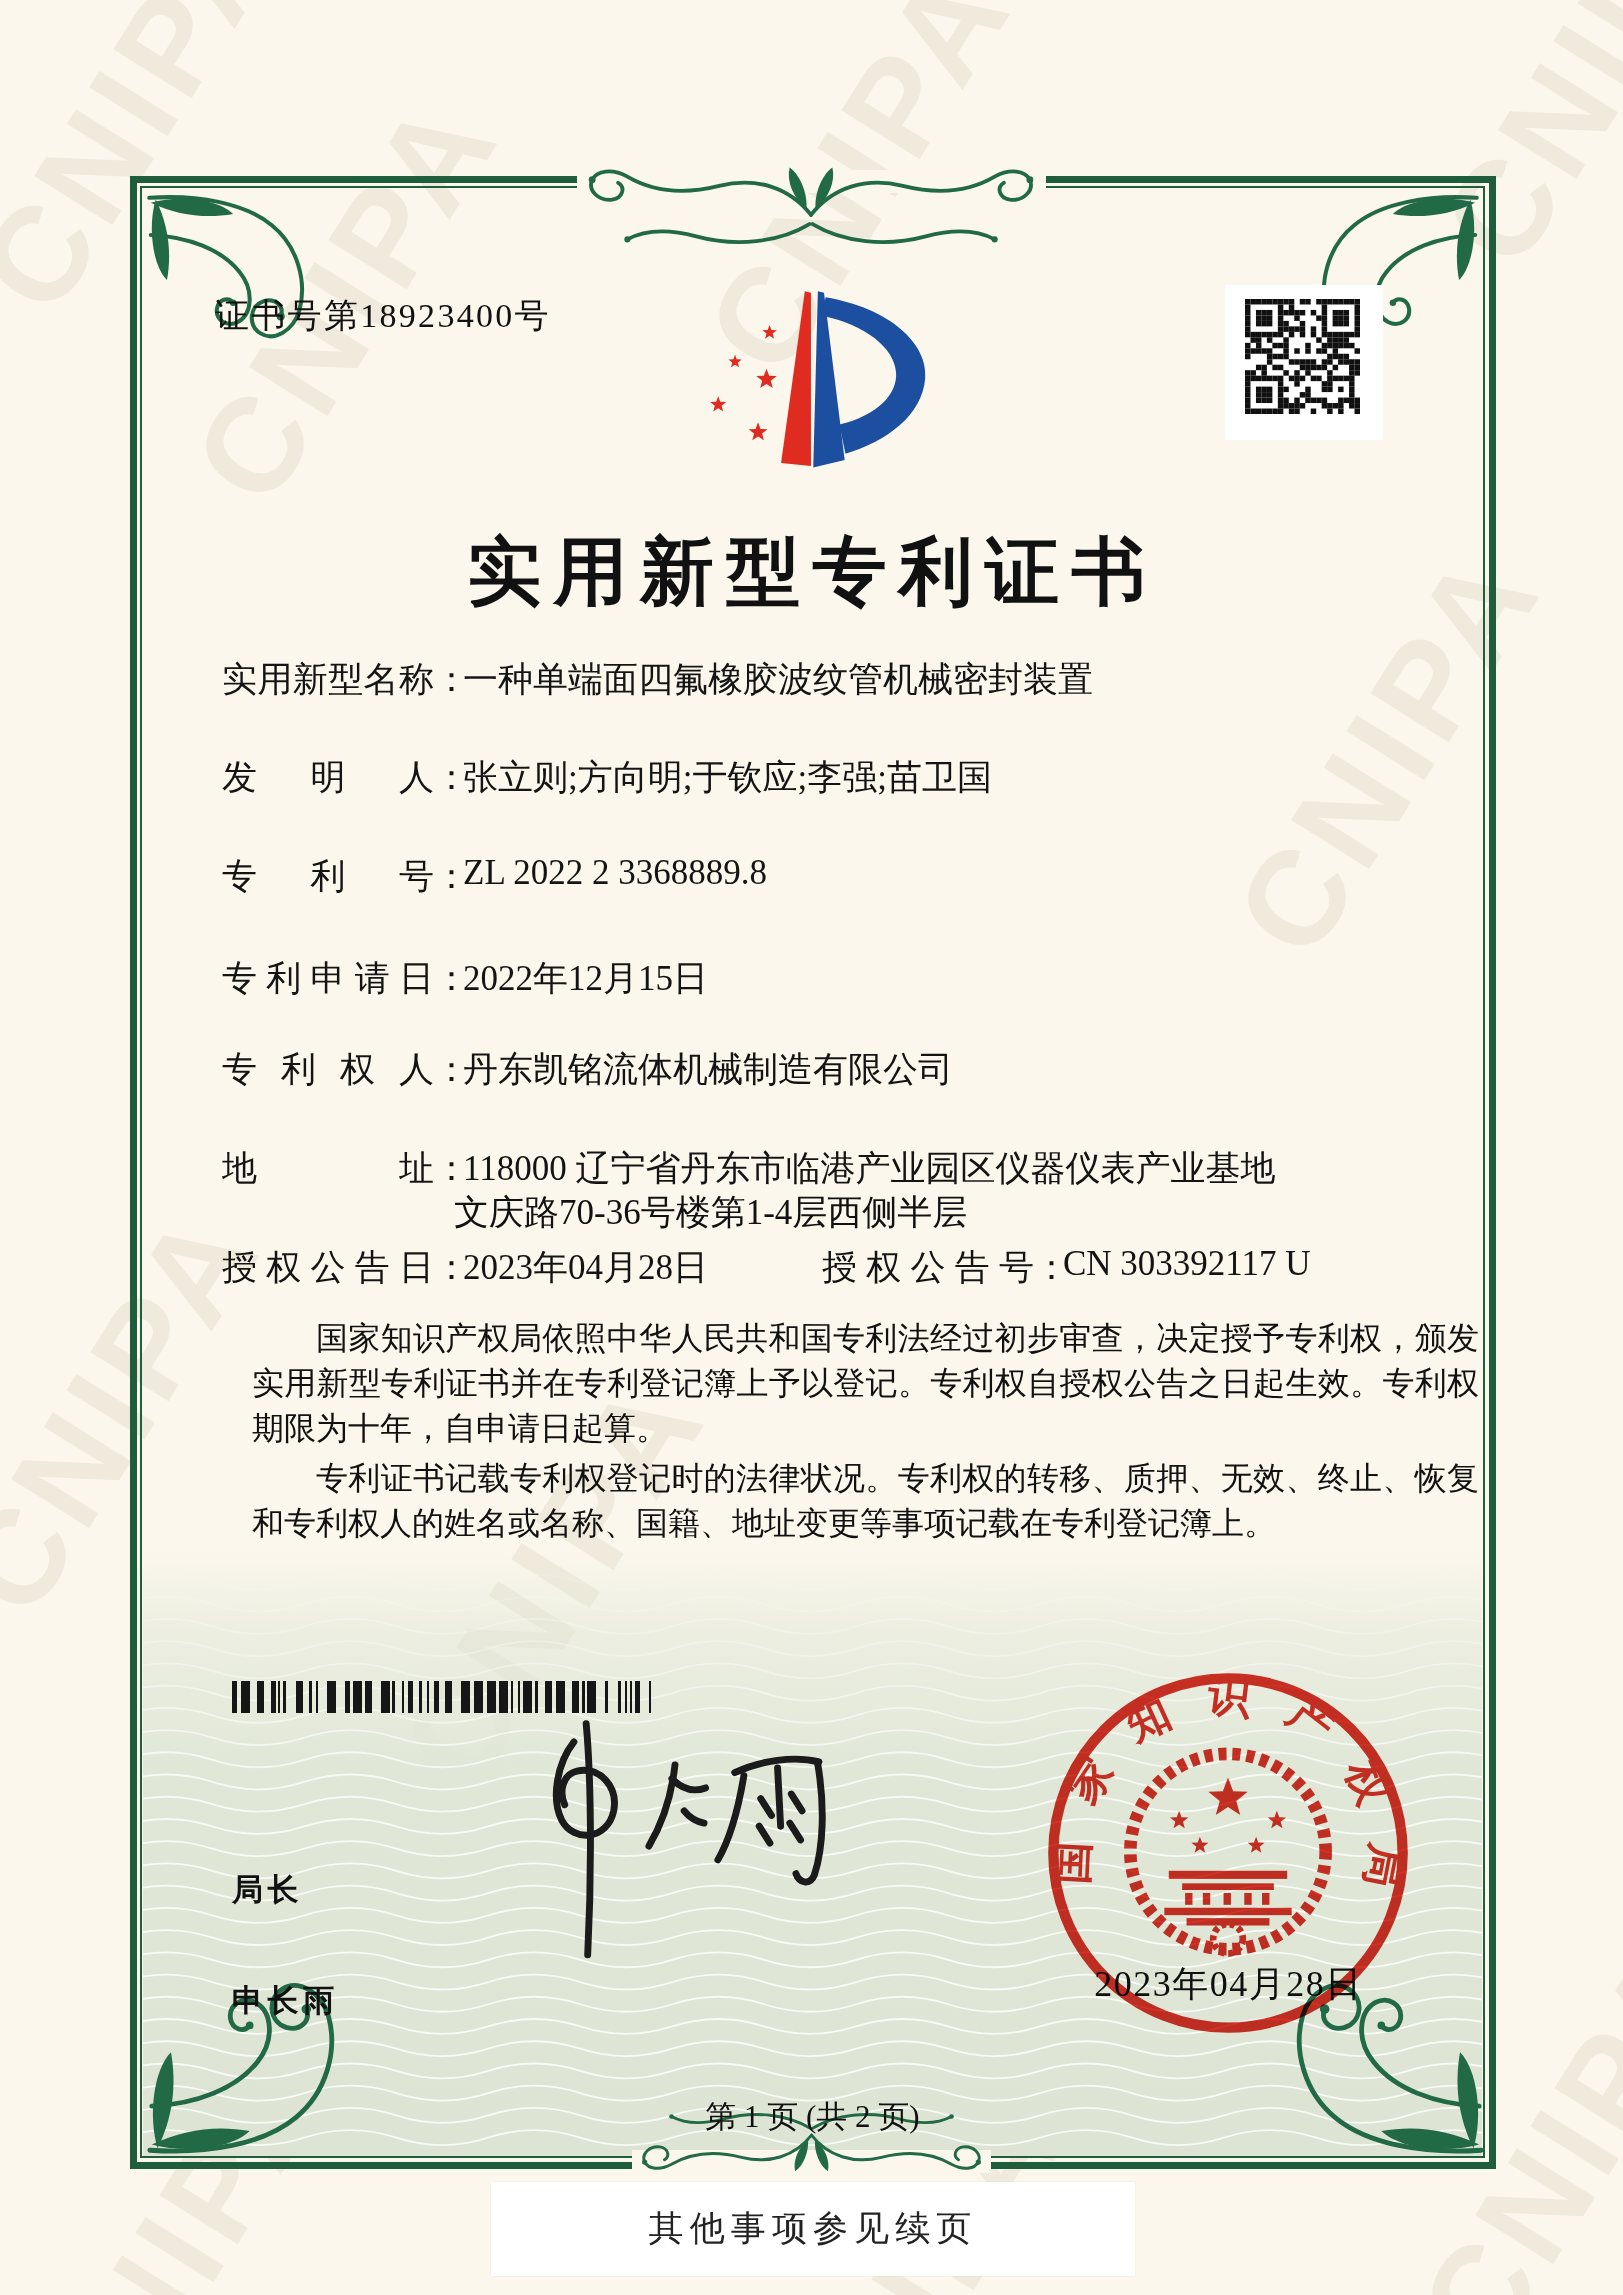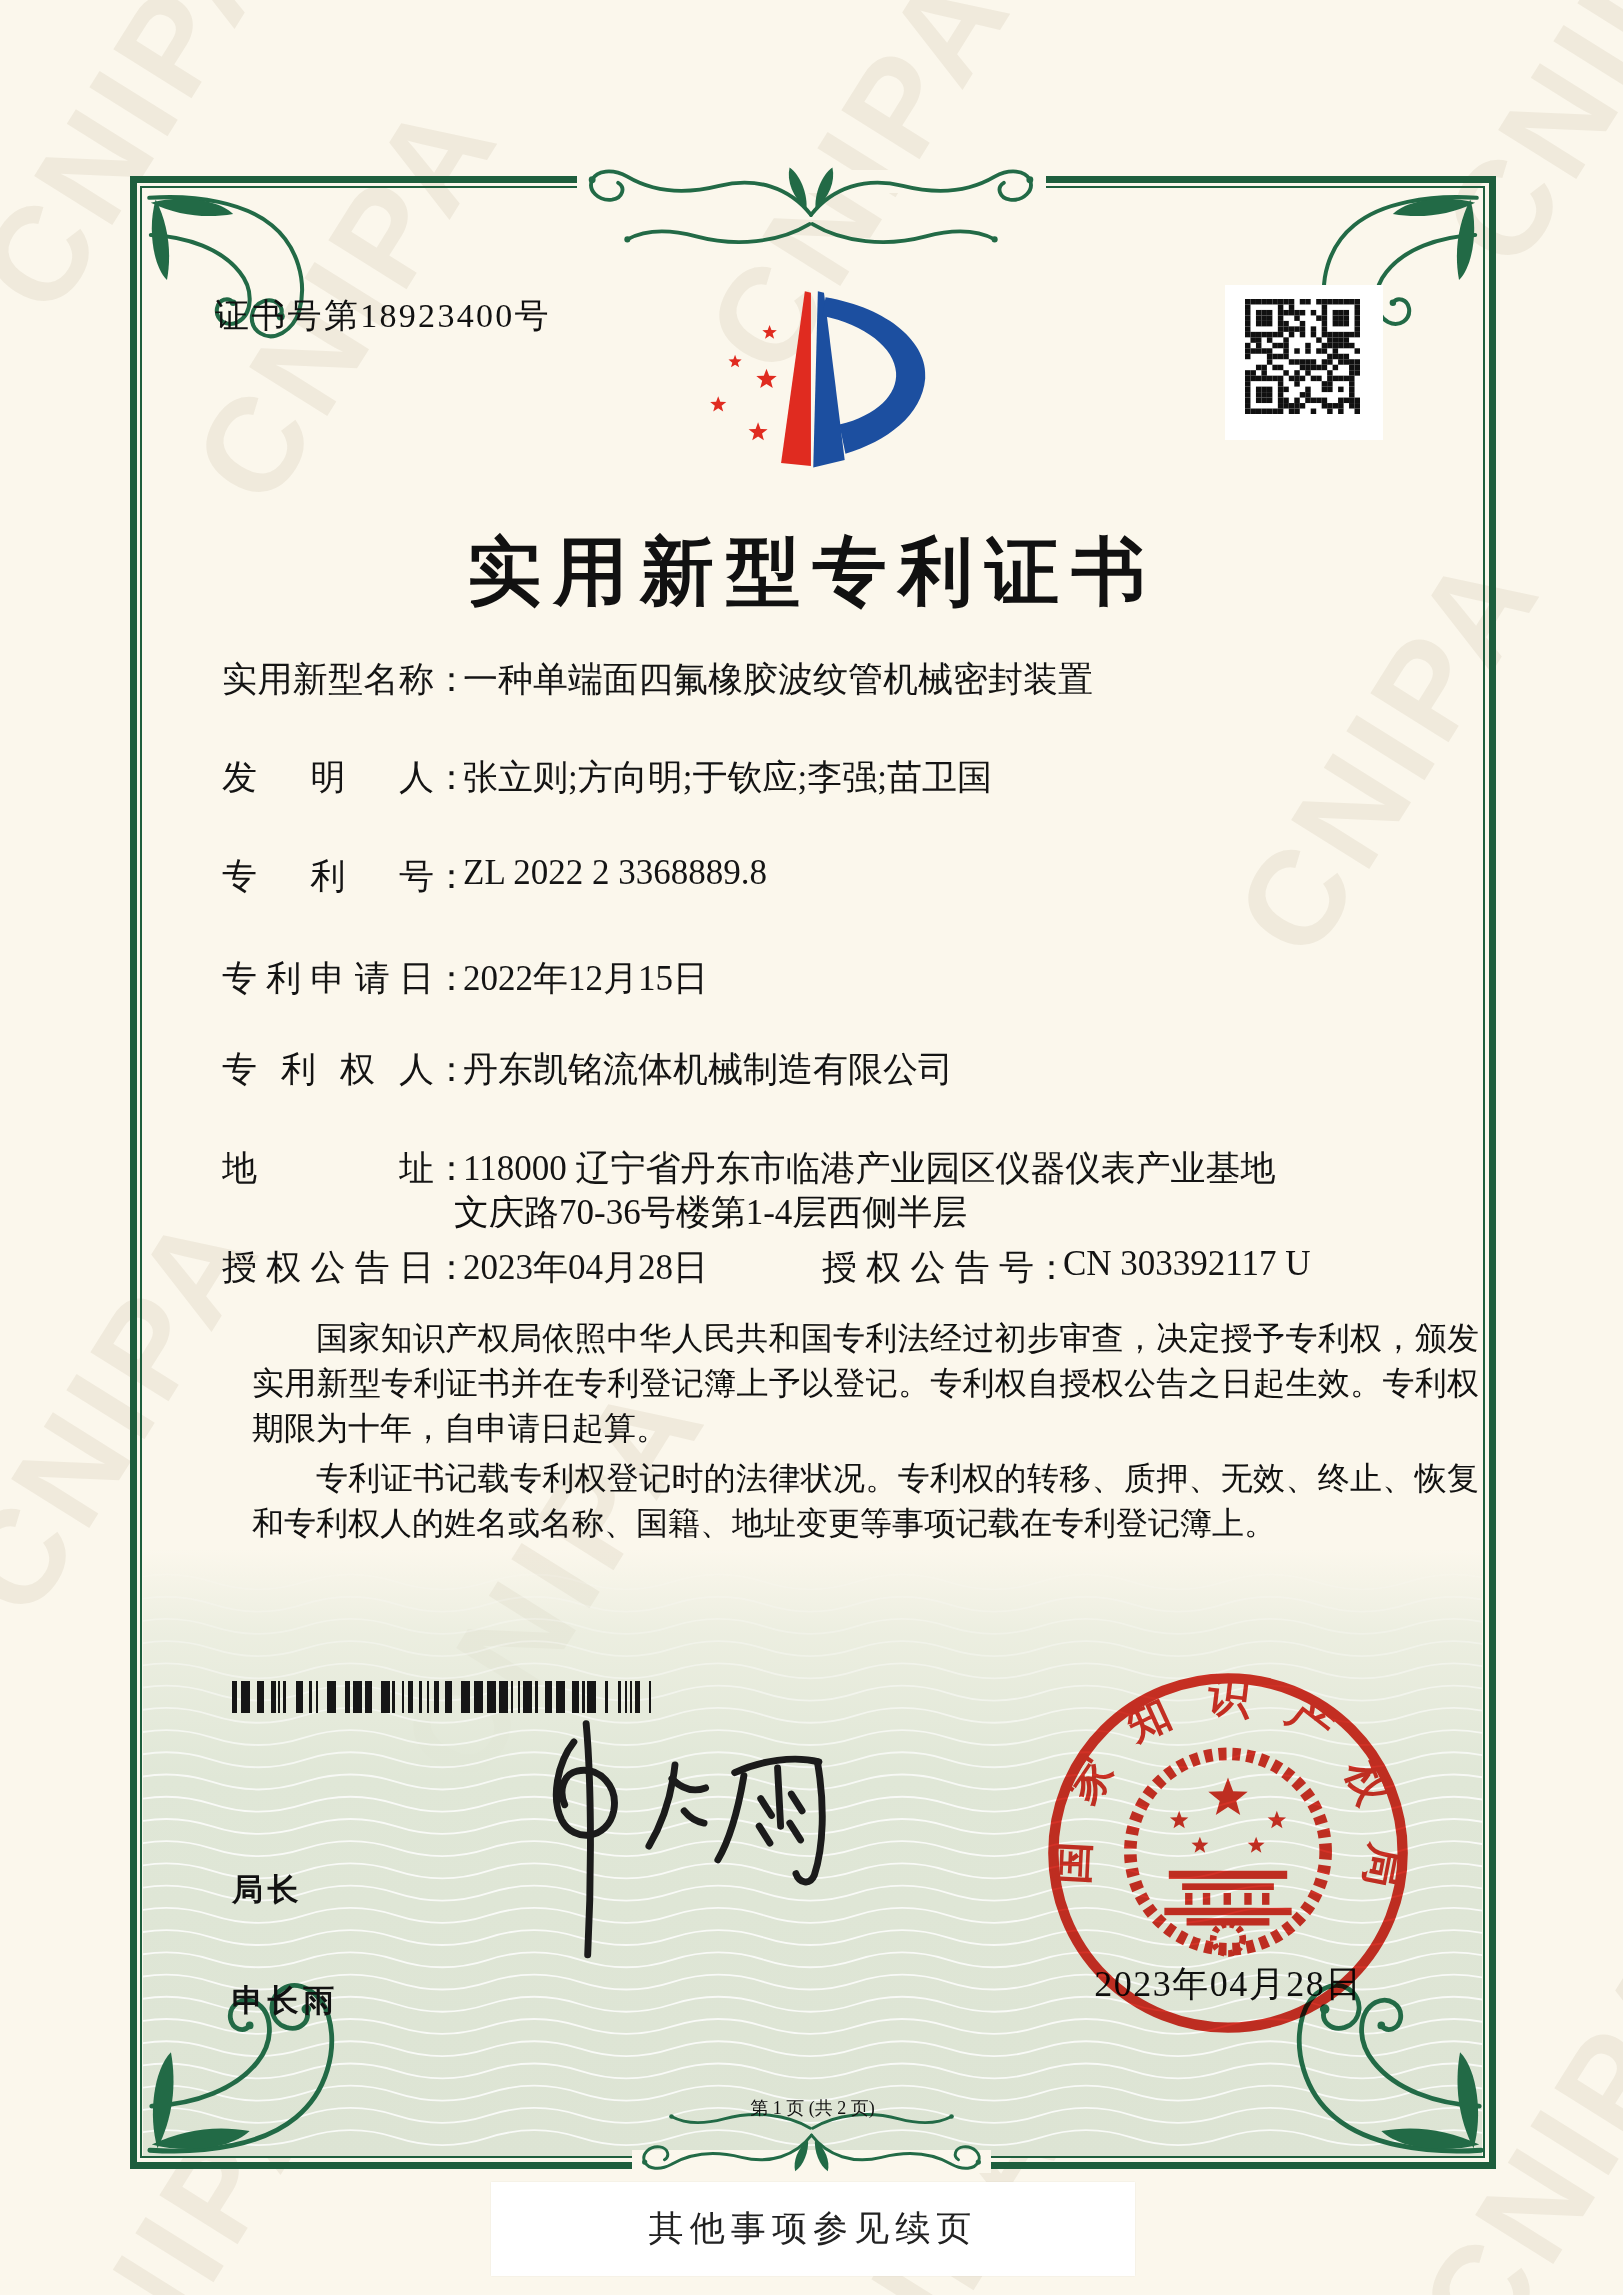--- a/index.html
+++ b/index.html
@@ -46,21 +46,21 @@
      font-family:"Liberation Sans","DejaVu Sans",sans-serif;letter-spacing:4.6px;}
   .sig-svg{position:absolute;left:500px;top:1719px;}
   .sig-svg path{stroke:#1b1b1b;stroke-width:9;fill:none;stroke-linecap:round;stroke-linejoin:round;}
   
   .seal-svg{position:absolute;left:1043px;top:1668px;mix-blend-mode:multiply;opacity:0.95;}
   .seal-red{fill:#d7271b;}
   .seal-stroke{stroke:#d7271b;fill:none;}
   .seal-date{position:absolute;left:1060px;top:1960px;width:337px;text-align:center;
      font-size:36px;letter-spacing:1.5px;color:#111;mix-blend-mode:multiply;}
   
-  .page-info{position:absolute;left:140px;top:2096px;width:1345px;text-align:center;font-size:18px;}
+  .page-info{position:absolute;left:140px;top:2096px;width:1345px;text-align:center;font-size:31px;}
   .note-box{position:absolute;left:491px;top:2182px;width:644px;height:94px;background:#ffffff;
      box-shadow:0 0 1.5px rgba(0,0,0,0.08);}
   .note-box span{display:block;line-height:94px;text-align:center;font-size:35px;letter-spacing:6.1px;color:#222;}
 </style>
 </head>
 <body>
 
 <div class="page">
 
   <svg width="0" height="0" style="position:absolute" class="orn">

